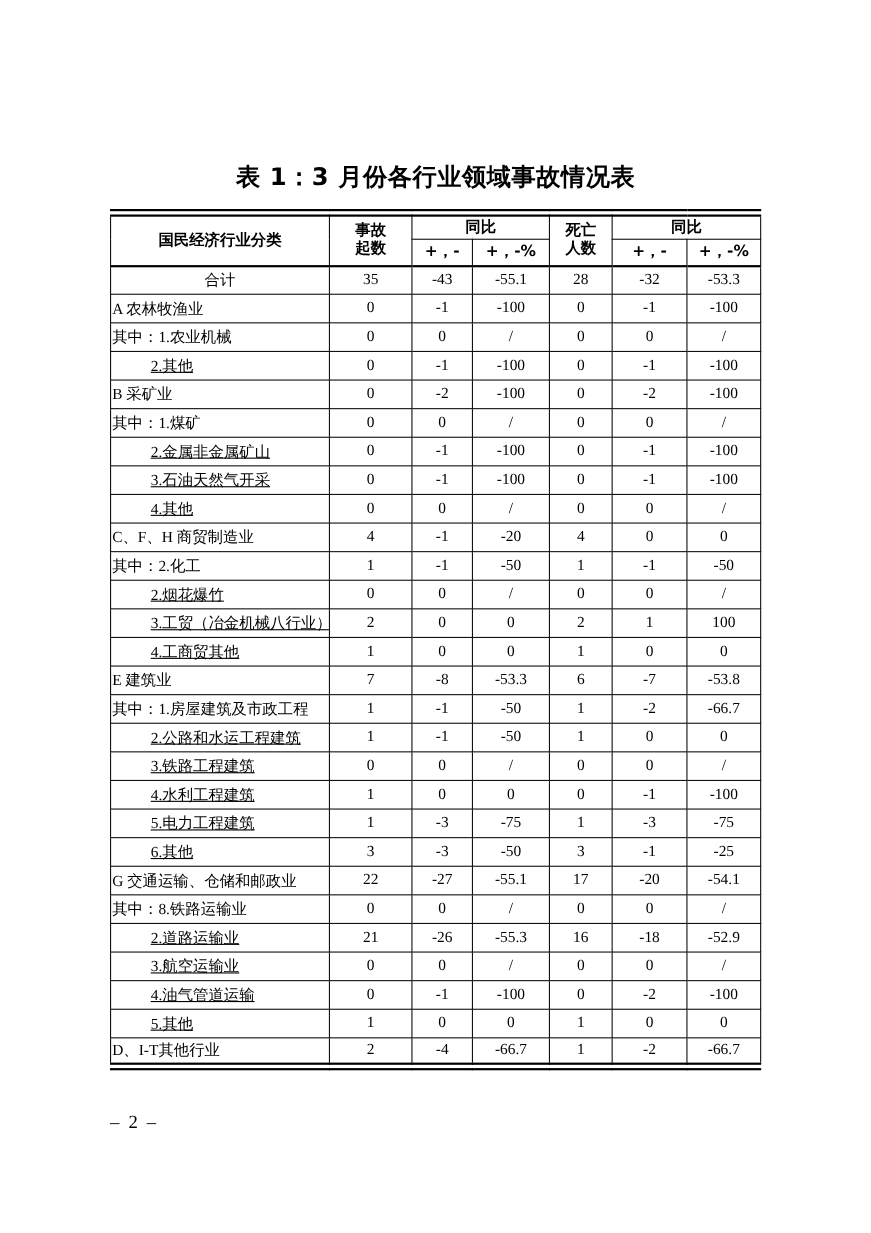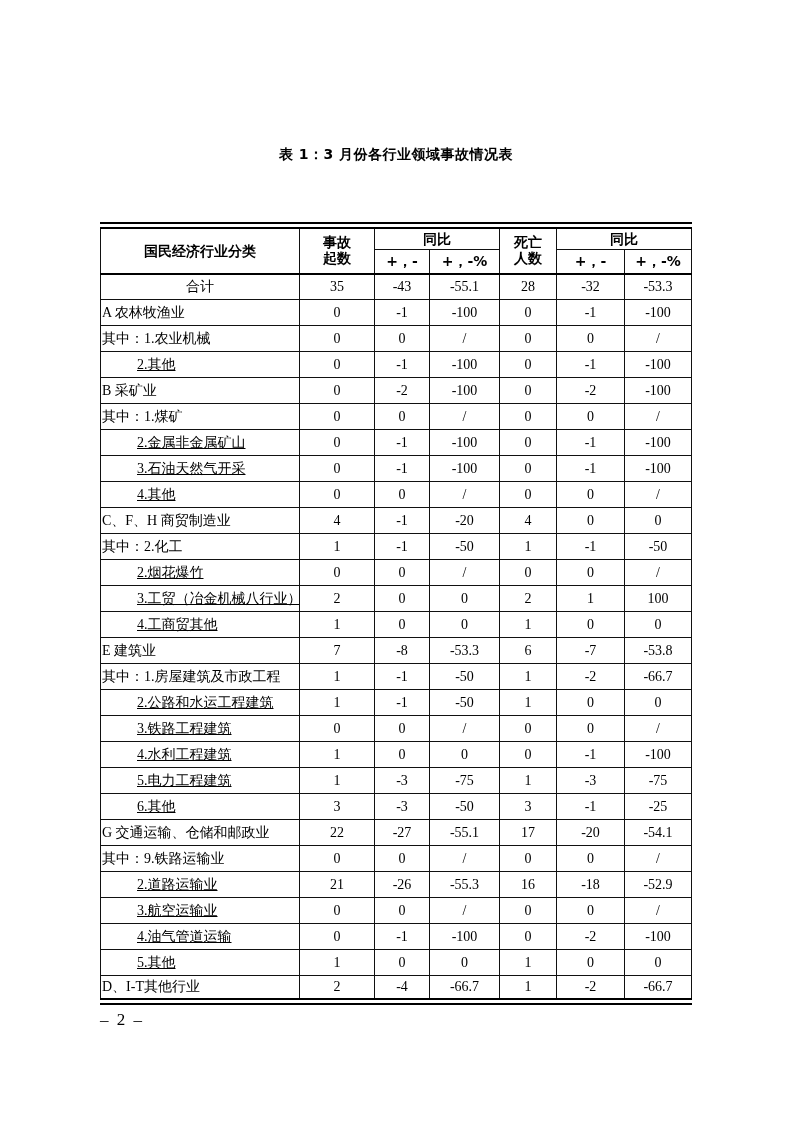--- a/index.html
+++ b/index.html
@@ -11,34 +11,33 @@
     font-family: "Liberation Serif", "DejaVu Serif", serif;
     color: #000;
     overflow: hidden;
   }
   .doc-title {
     position: absolute;
     top: 146px; left: 0; width: 100%;
     text-align: center;
     font-family: "DejaVu Sans", "Liberation Sans", sans-serif;
     font-weight: 700;
-    font-size: 14px;
+    font-size: 22px;
     letter-spacing: 0.5px;
   }
   table.acc-table {
     position: absolute;
     top: 190px; left: 100px;
     width: 592px;
     border-collapse: collapse;
     table-layout: fixed;
     border-top: 7px double #000;
     border-bottom: 7px double #000;
     border-left: 1px solid #000;
     border-right: 1px solid #000;
-    margin-top: 32px;
   }
   .acc-table th, .acc-table td {
     border: 1px solid #111;
     padding: 0;
     vertical-align: middle;
     overflow: hidden;
   }
   .acc-table thead th {
     font-family: "DejaVu Sans", "Liberation Sans", sans-serif;
     font-weight: 700;
@@ -299,21 +298,21 @@
       <tr>
         <td class="label">G 交通运输、仓储和邮政业</td>
         <td class="num">22</td>
         <td class="num">-27</td>
         <td class="num">-55.1</td>
         <td class="num">17</td>
         <td class="num">-20</td>
         <td class="num">-54.1</td>
       </tr>
       <tr>
-        <td class="label">其中：9.铁路运输业</td>
+        <td class="label">其中：8.铁路运输业</td>
         <td class="num">0</td>
         <td class="num">0</td>
         <td class="num">/</td>
         <td class="num">0</td>
         <td class="num">0</td>
         <td class="num">/</td>
       </tr>
       <tr>
         <td class="label indent">2.道路运输业</td>
         <td class="num">21</td>

